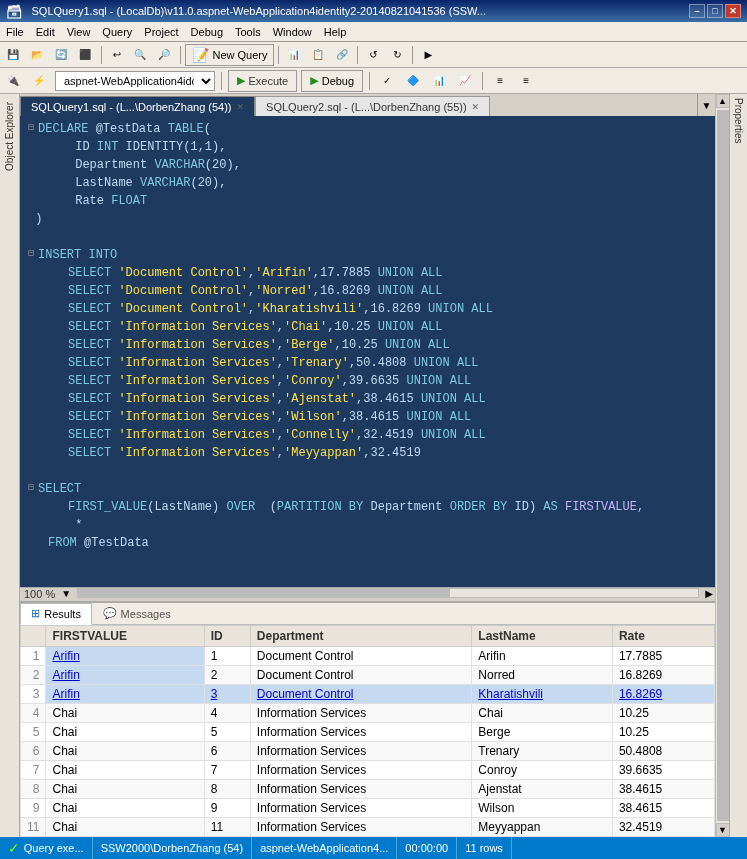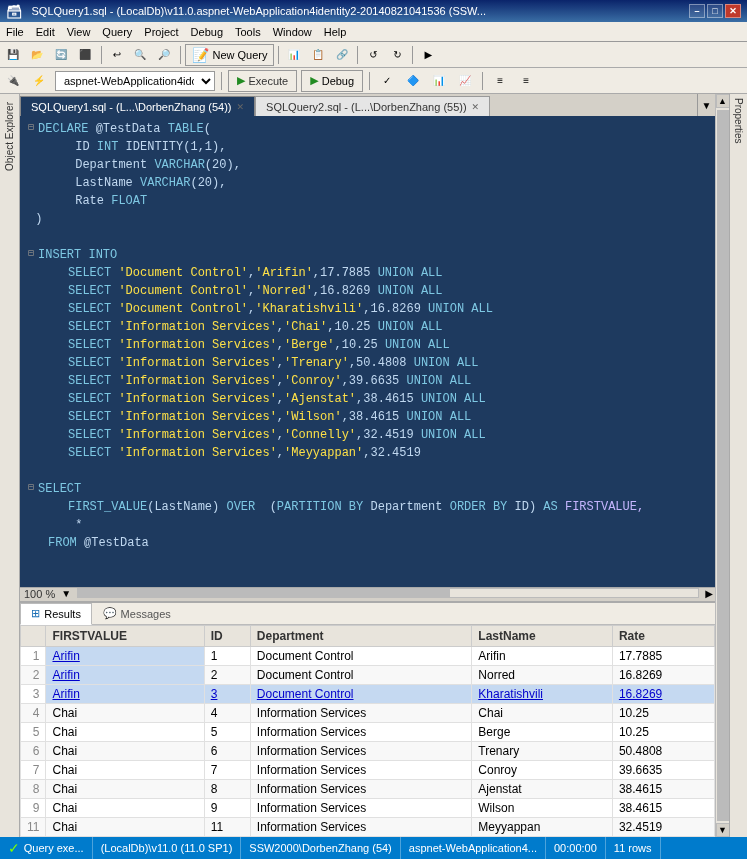--- a/index.html
+++ b/index.html
@@ -605,23 +605,20 @@
     <div class="properties-tab">Properties</div>
   </div>
 </div>
 
 <div class="status-bar">
   <div class="status-segment">
     <span class="status-check">✓</span>
     <span>Query exe...</span>
   </div>
   <div class="status-segment">
-    <span>(LocalDb)\v11.0 (11.0 SP1)</span>
-  </div>
-  <div class="status-segment">
     <span>SSW2000\DorbenZhang (54)</span>
   </div>
   <div class="status-segment">
     <span>aspnet-WebApplication4...</span>
   </div>
   <div class="status-segment">
     <span>00:00:00</span>
   </div>
   <div class="status-segment">
     <span>11 rows</span>

